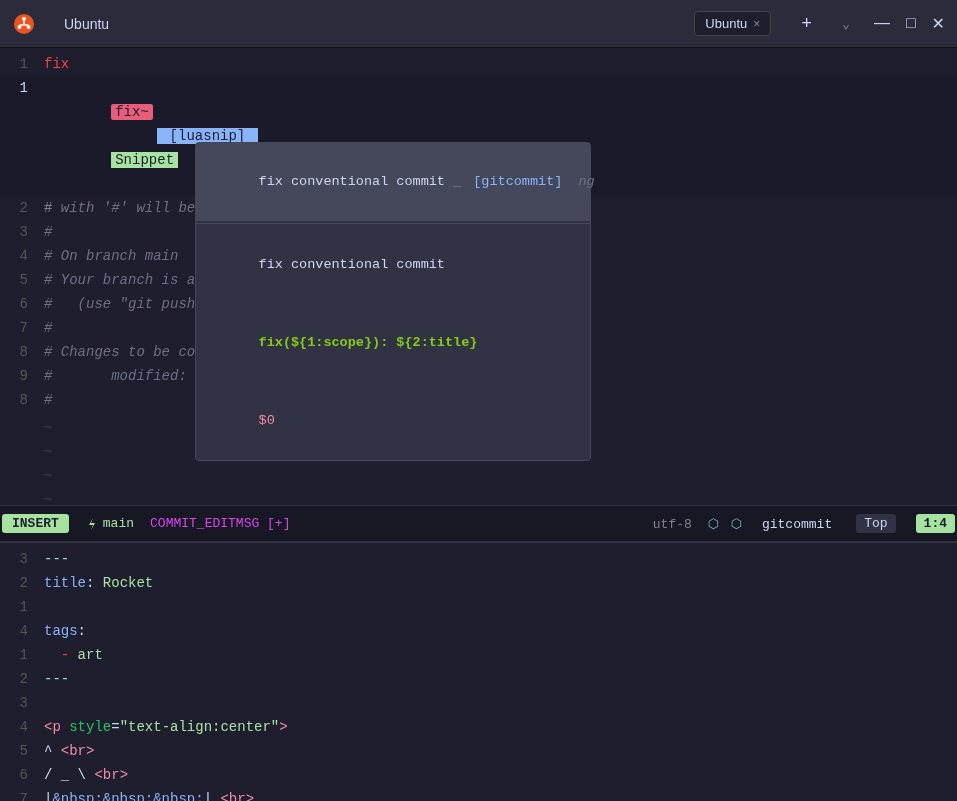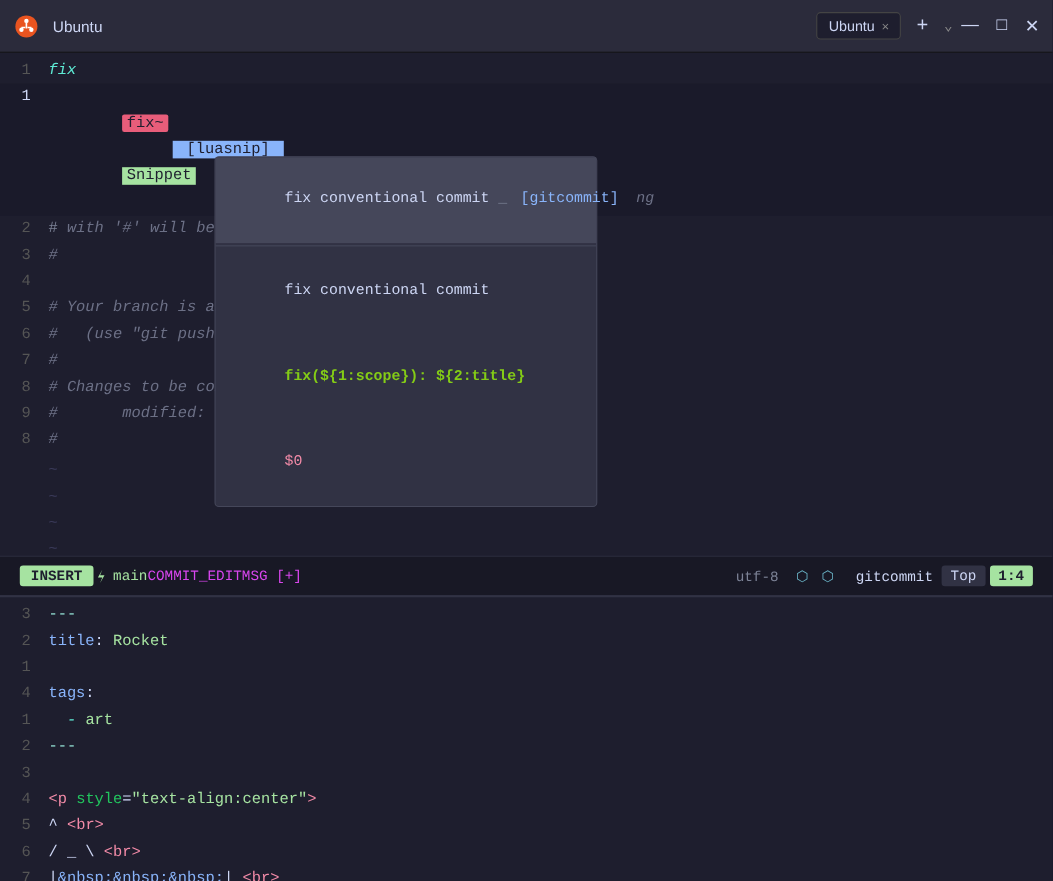--- a/index.html
+++ b/index.html
@@ -12,21 +12,21 @@
       color: #cdd6f4;
     }
 
     
     .titlebar {
       background: #2b2b3b;
       height: 48px;
       display: flex;
       align-items: center;
       padding: 0 12px;
-      gap: 8px;
+      gap: 24px;
       border-bottom: 1px solid #111;
     }
     .titlebar-logo {
       width: 24px;
       height: 24px;
       margin-right: 4px;
     }
     .titlebar-title {
       color: #cdd6f4;
       font-family: sans-serif;
@@ -102,21 +102,21 @@
       user-select: none;
     }
     .line-num.active {
       color: #cdd6f4;
     }
     .line-content {
       color: #cdd6f4;
     }
 
     
-    .c-pink { color: #5eead4; font-style: italic; }
+    .c-pink { color: #ef4444; }
     .c-green { color: #a6e3a1; }
     .c-blue { color: #89b4fa; }
     .c-comment { color: #6c7086; font-style: italic; }
     .c-bright-comment { color: #7c8296; }
     .c-url { color: #89b4fa; text-decoration: underline; }
     .c-teal { color: #94e2d5; }
 
     
     .snippet-highlight {
       background: #e85d7a;
@@ -134,21 +134,21 @@
       background: #a6e3a1;
       color: #1e1e2e;
       padding: 0 4px;
     }
 
     
     .autocomplete-popup {
       position: absolute;
       top: 94px;
       left: 195px;
-      width: 348px;
+      width: 396px;
       background: #313244;
       border: 1px solid #45475a;
       border-radius: 4px;
       z-index: 10;
       font-size: 13.5px;
       line-height: 22px;
     }
     .ac-item {
       padding: 6px 14px;
       cursor: pointer;
@@ -184,22 +184,22 @@
       padding-right: 16px;
       color: transparent;
     }
 
     
     .statusbar {
       background: #181825;
       height: 36px;
       display: flex;
       align-items: center;
-      padding: 0 18px;
-      gap: 0;
+      padding: 0 2px;
+      gap: 16px;
       font-family: 'Courier New', Courier, monospace;
       font-size: 13px;
       border-top: 1px solid #313244;
     }
     .status-mode {
       background: #a6e3a1;
       color: #1e1e2e;
       padding: 2px 10px;
       font-weight: bold;
       border-radius: 3px;
@@ -300,20 +300,21 @@
       <span class="line-content c-bright-comment"># <span style="color:#6c7086;font-style:italic;">with '#' will be igno</span><span style="color:#6c7086;">...</span></span>
     </div>
 
     <div class="code-line">
       <span class="line-num">3</span>
       <span class="line-content c-comment">#</span>
     </div>
 
     <div class="code-line">
       <span class="line-num">4</span>
+      <span class="line-content c-comment"># On branch main</span>
     </div>
 
     <div class="code-line">
       <span class="line-num">5</span>
       <span class="line-content c-comment"># Your branch is ahead</span>
     </div>
 
     <div class="code-line">
       <span class="line-num">6</span>
       <span class="line-content c-comment">#   (use "git push" to</span>

